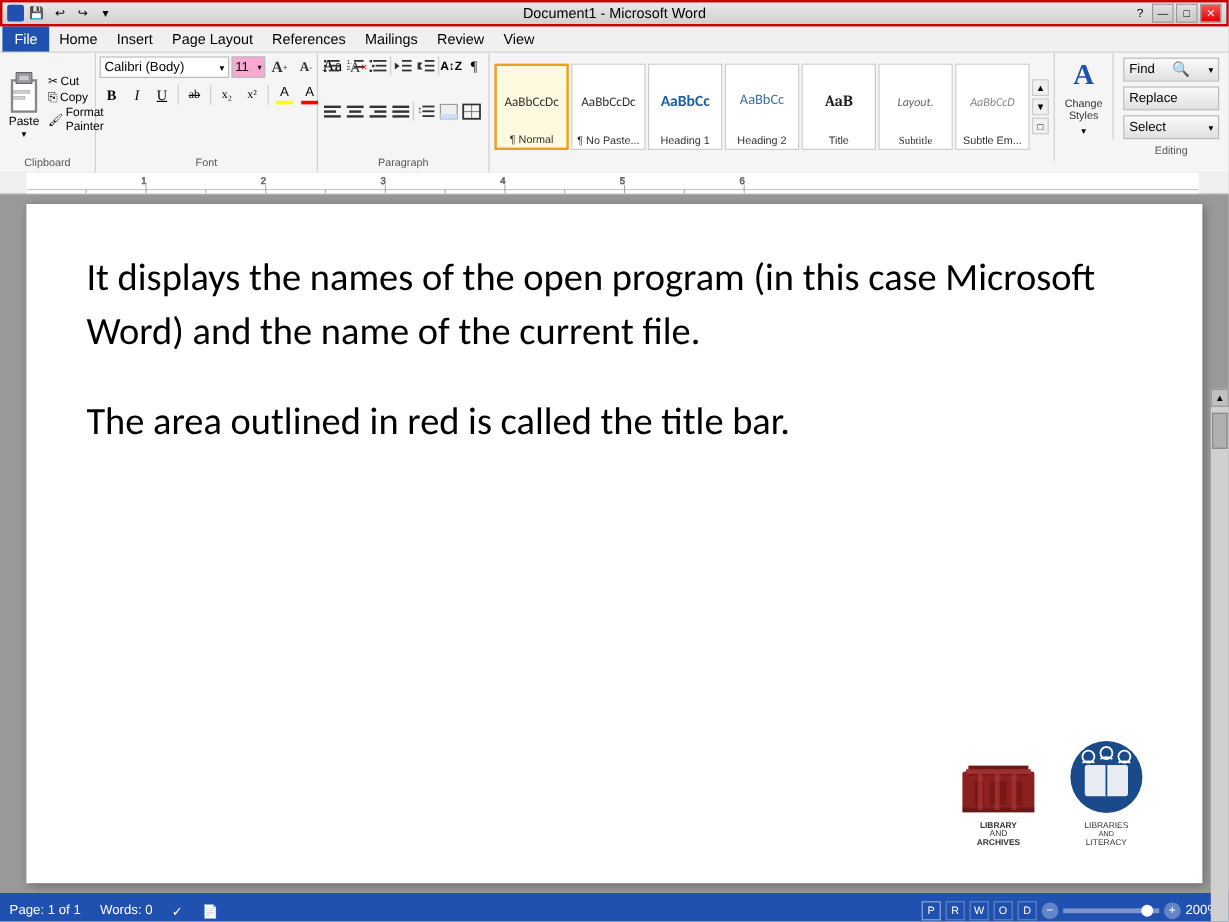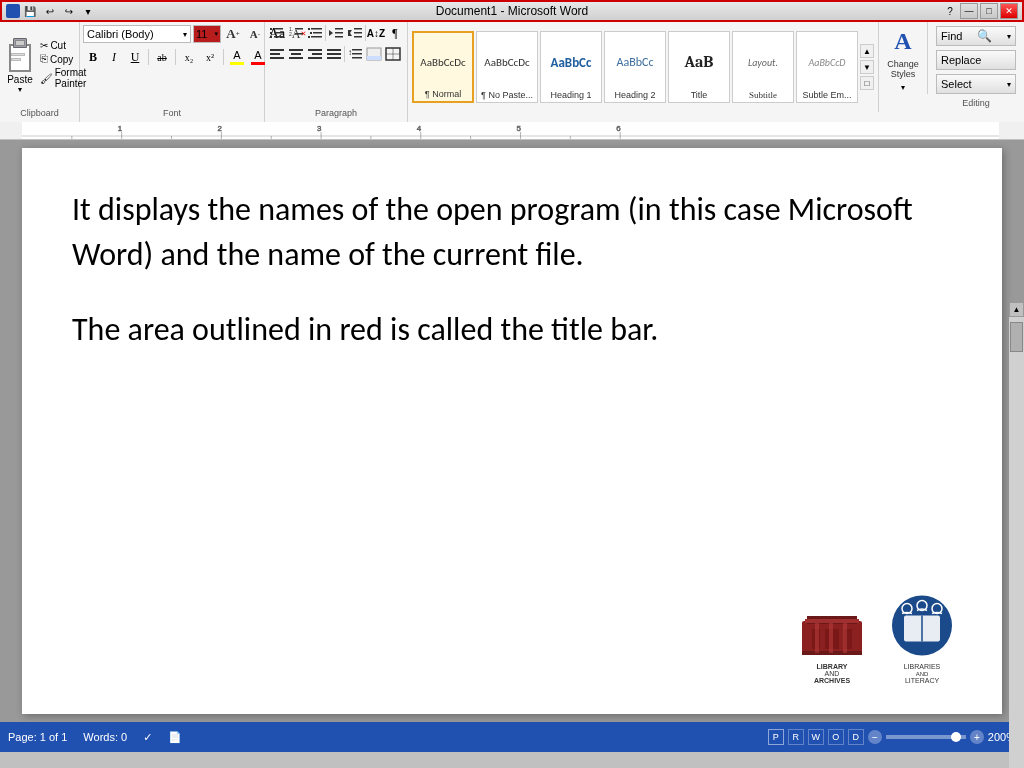--- a/index.html
+++ b/index.html
@@ -424,20 +424,30 @@
     </div>
     <span id="title-text">Document1 - Microsoft Word</span>
     <div id="title-controls">
       <div class="quick-icon">?</div>
       <div class="title-btn">—</div>
       <div class="title-btn">□</div>
       <div class="title-btn" style="background:linear-gradient(to bottom,#f55,#d00);color:white;">✕</div>
     </div>
   </div>
 
+  <div id="menu-bar">
+    <div class="menu-item file">File</div>
+    <div class="menu-item">Home</div>
+    <div class="menu-item">Insert</div>
+    <div class="menu-item">Page Layout</div>
+    <div class="menu-item">References</div>
+    <div class="menu-item">Mailings</div>
+    <div class="menu-item">Review</div>
+    <div class="menu-item">View</div>
+  </div>
 
   <div id="ribbon-area">
     <div id="ribbon-main">
 
       <div class="rg" style="width:80px;">
         <div class="rg-content">
           <div style="display:flex;flex-direction:column;align-items:center;gap:2px;">
             <div style="display:flex;align-items:flex-start;gap:3px;">
               <div style="display:flex;flex-direction:column;align-items:center;cursor:pointer;padding:2px;">
                 <div style="width:30px;height:36px;position:relative;">
@@ -471,21 +481,21 @@
       </div>
 
       <div class="rg" style="width:185px;">
         <div class="rg-content" style="flex-direction:column;align-items:flex-start;gap:3px;">
 
           <div style="display:flex;align-items:center;gap:2px;">
             <div style="width:108px;height:18px;border:1px solid #bbb;background:white;font-size:11px;padding:0 3px;display:flex;align-items:center;justify-content:space-between;">
               <span style="overflow:hidden;text-overflow:ellipsis;white-space:nowrap;font-size:11px;">Calibri (Body)</span>
               <span style="font-size:8px;">▾</span>
             </div>
-            <div style="width:28px;height:18px;border:1px solid #bbb;background:#b91c1c;font-size:11px;padding:0 2px;display:flex;align-items:center;justify-content:space-between;">
+            <div style="width:28px;height:18px;border:1px solid #bbb;background:#f9a8d4;font-size:11px;padding:0 2px;display:flex;align-items:center;justify-content:space-between;">
               <span>11</span>
               <span style="font-size:7px;">▾</span>
             </div>
             <div class="fmt-btn" style="font-size:13px;font-weight:bold;color:#333;">A<sup style="font-size:7px;">+</sup></div>
             <div class="fmt-btn" style="font-size:11px;font-weight:bold;color:#333;">A<sup style="font-size:7px;">-</sup></div>
             <div class="fmt-btn" style="font-size:14px;">Aa</div>
             <div class="fmt-btn" style="font-size:12px;color:#333;">A<span style="font-size:7px;color:red;">✕</span></div>
           </div>
 
           <div style="display:flex;align-items:center;gap:1px;">
@@ -505,21 +515,21 @@
             <div class="color-btn">
               <span style="font-size:11px;">A</span>
               <div class="color-stripe" style="background:red;"></div>
             </div>
           </div>
         </div>
         <div class="rg-label">Font</div>
       </div>
 
       <div class="rg" style="width:145px;">
-        <div class="rg-content" style="flex-direction:column;align-items:flex-start;gap:3px;">
+        <div class="rg-content" style="flex-direction:column;align-items:flex-start;gap:20px;">
 
           <div style="display:flex;align-items:center;gap:1px;">
             <div class="para-btn">
               <svg width="16" height="14" viewBox="0 0 16 14">
                   <rect x="1" y="2" width="2" height="2" fill="#333"></rect>
                   <rect x="5" y="2" width="9" height="1.5" fill="#333"></rect>
                   <rect x="1" y="6" width="2" height="2" fill="#333"></rect>
                   <rect x="5" y="6" width="9" height="1.5" fill="#333"></rect>
                   <rect x="1" y="10" width="2" height="2" fill="#333"></rect>
                   <rect x="5" y="10" width="9" height="1.5" fill="#333"></rect>
@@ -646,21 +656,21 @@
 
         <div class="style-card">
           <div class="sc-preview">
             <span style="font-family:Calibri,sans-serif;font-size:12px;color:#4070a0;">AaBbCc</span>
           </div>
           <div style="font-size:9px;">Heading 2</div>
         </div>
 
         <div class="style-card">
           <div class="sc-preview">
-            <span style="font-family:Cambria,serif;font-size:16px;color:#222;font-weight:bold;">AaB</span>
+            <span style="font-family:Cambria,serif;font-size:13px;color:#222;font-weight:bold;">AaB</span>
           </div>
           <div style="font-size:9px;">Title</div>
         </div>
 
         <div class="style-card">
           <div class="sc-preview">
             <span style="font-family:Calibri,sans-serif;font-size:10px;color:#666;font-style:italic;">Layout.</span>
           </div>
           <div style="font-size:9px;font-family:Liberation Serif, serif;">Subtitle</div>
         </div>

